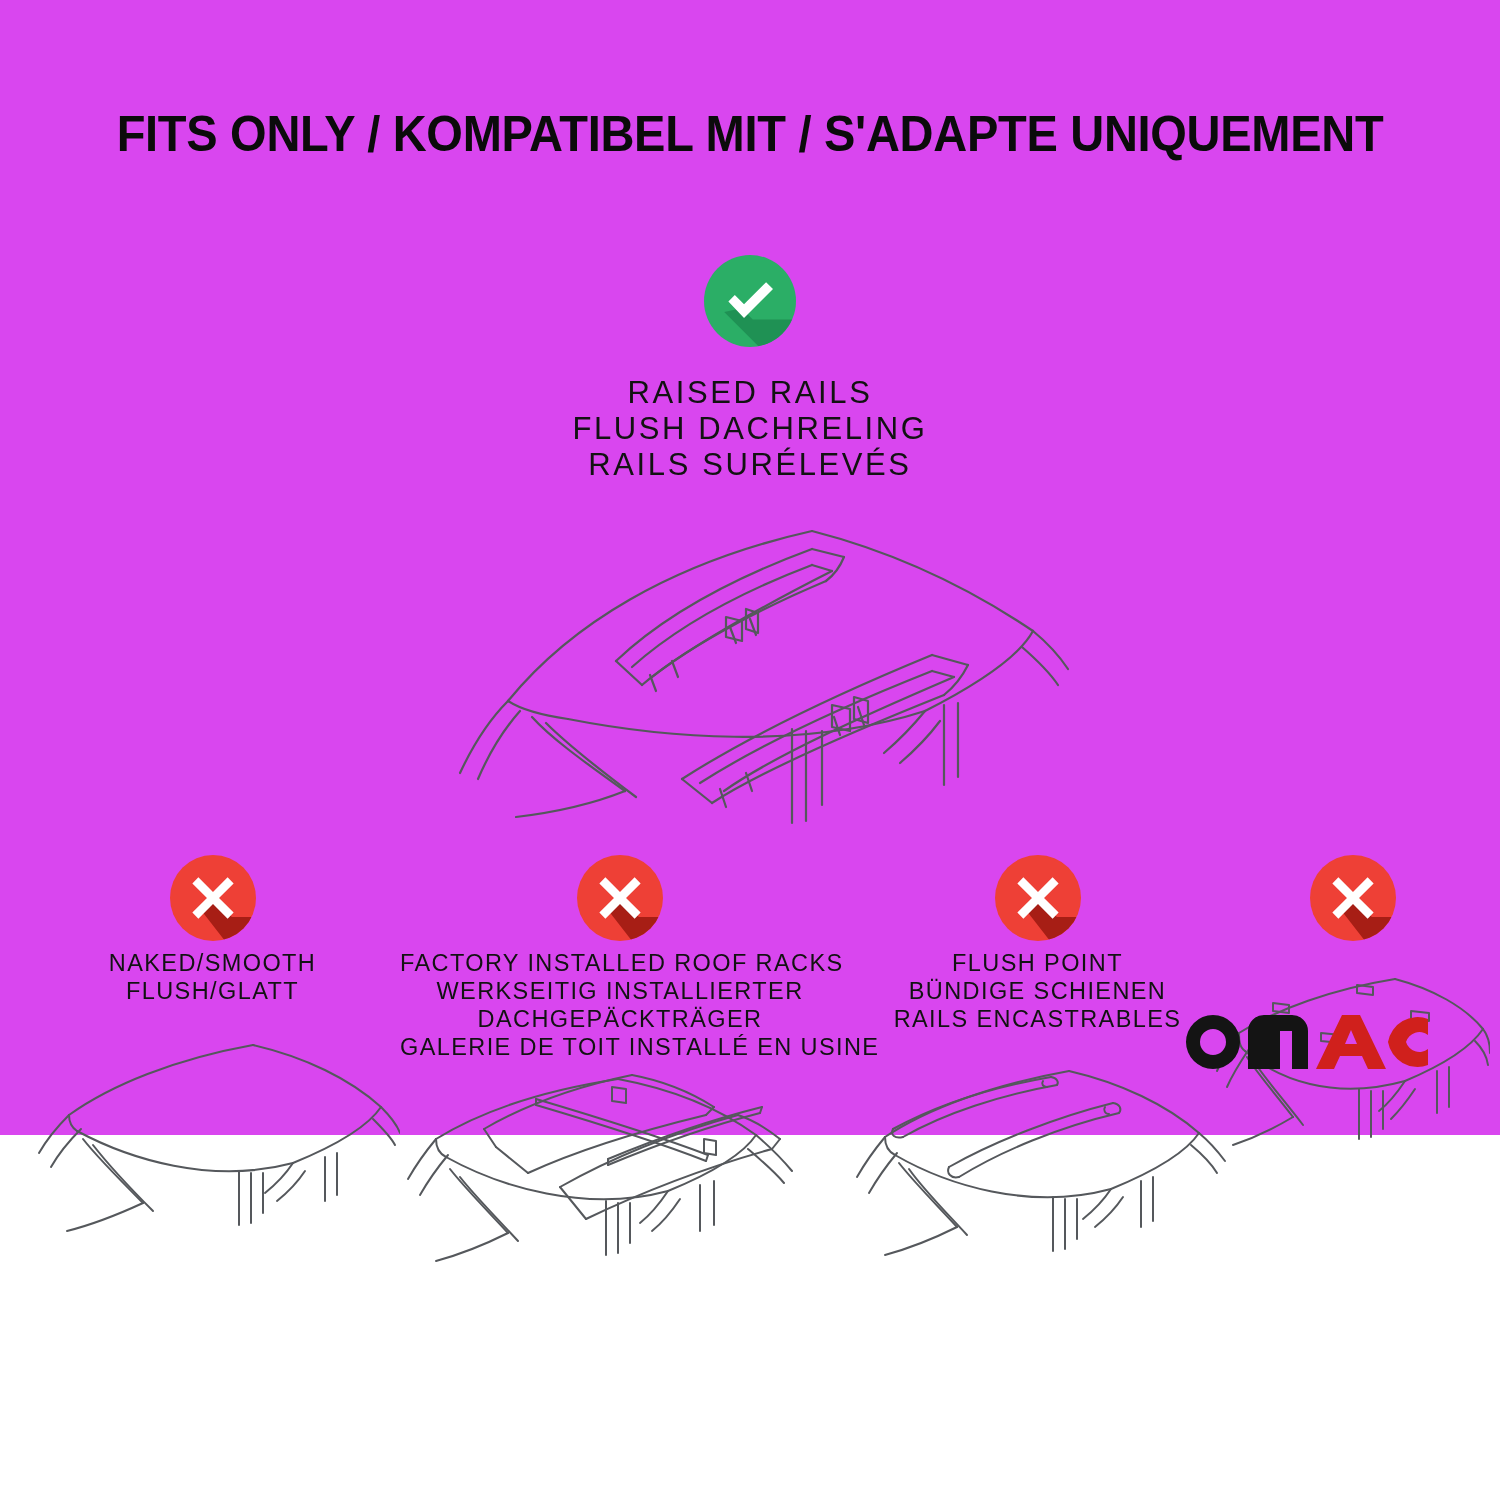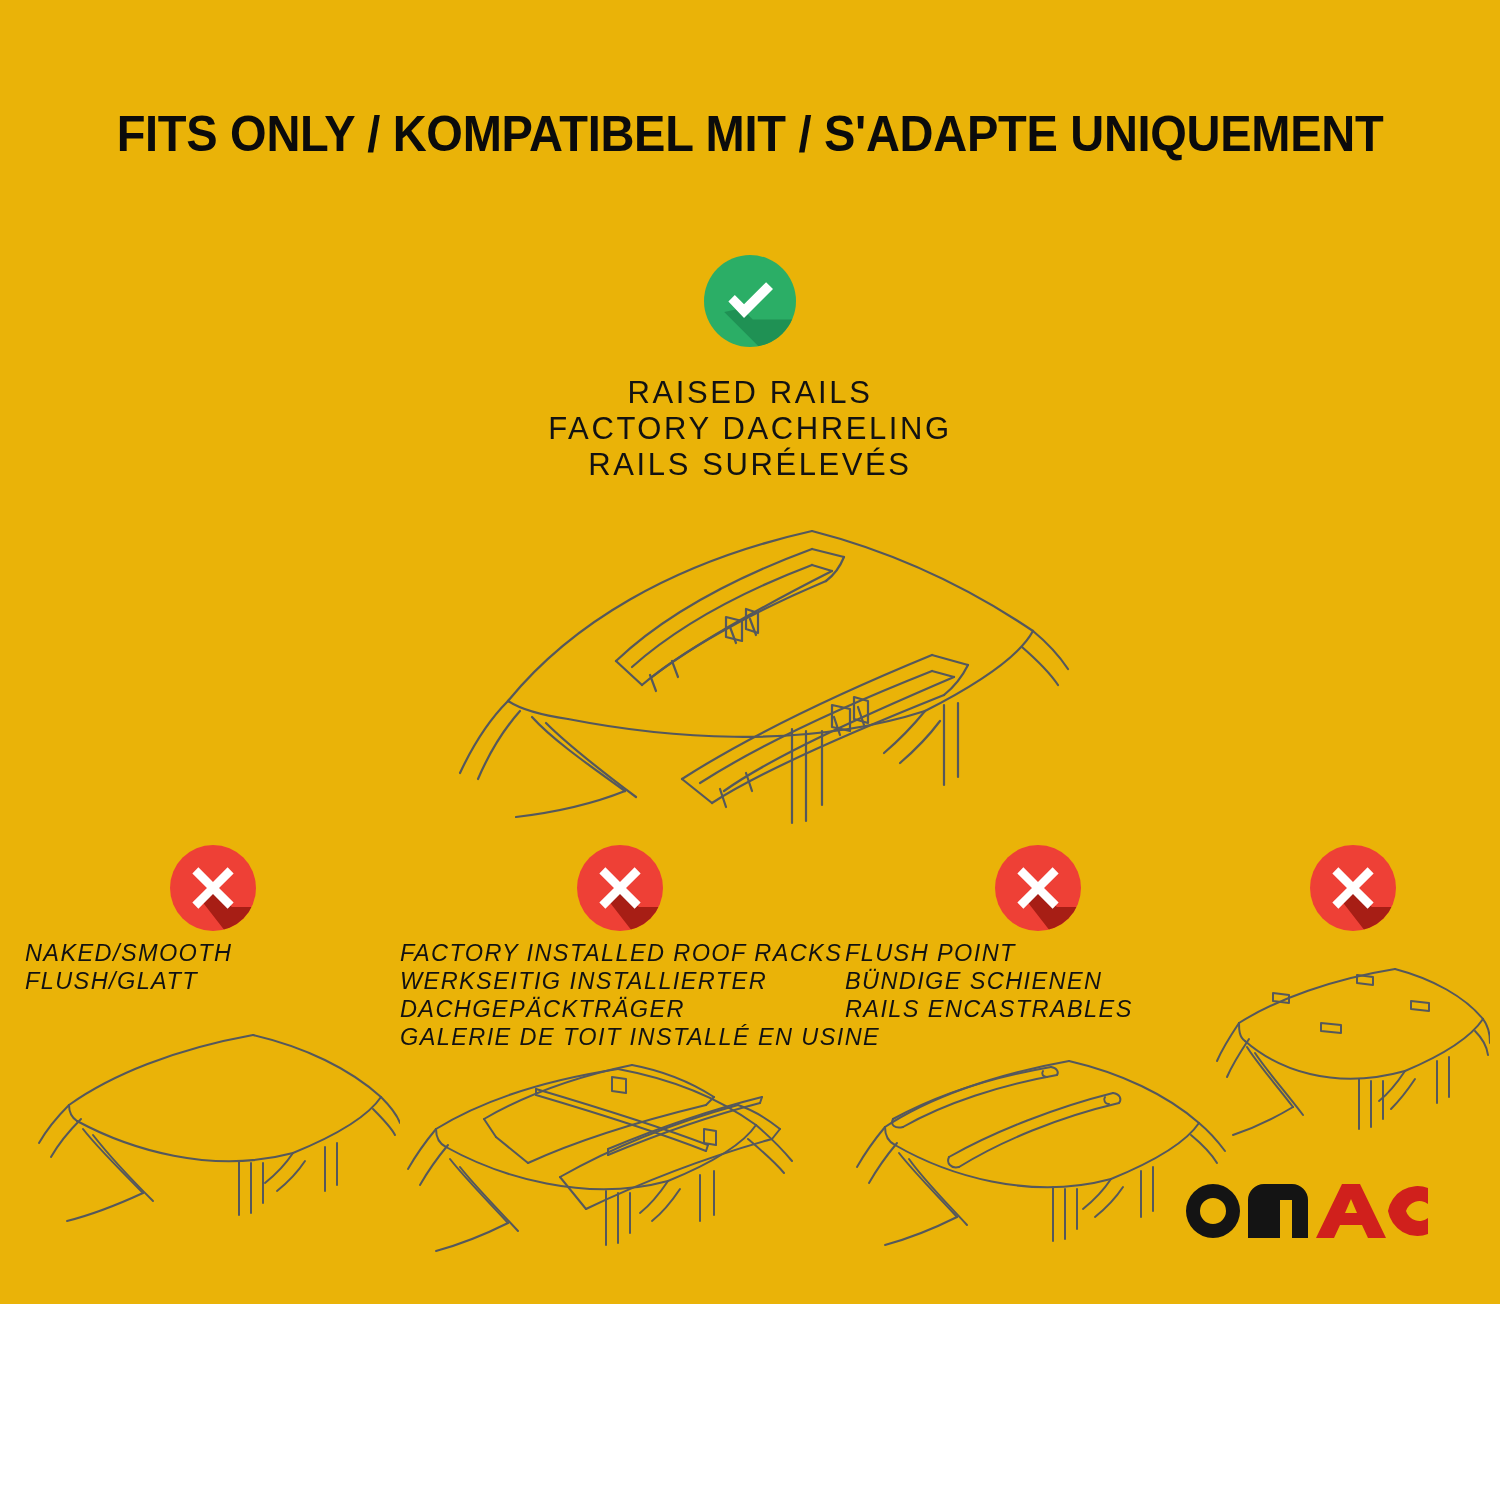--- a/index.html
+++ b/index.html
@@ -12,22 +12,22 @@
     width: 1500px;
     height: 1500px;
     font-family: "Liberation Sans", "DejaVu Sans", sans-serif;
     color: #111111;
     overflow: hidden;
     position: relative;
   }
   .page {
     position: relative;
     width: 1500px;
-    height: 1304px;
-    background: #eab308;
+    height: 1135px;
+    background: #d946ef;
   }
 
   
   .title {
     position: absolute;
     left: 0;
     top: 104px;
     width: 1500px;
     text-align: center;
     font-size: 50px;
@@ -75,22 +75,22 @@
   
   .cols {
     position: absolute;
     left: 0;
     top: 845px;
     width: 1500px;
     height: 470px;
   }
   .col {
     position: absolute;
-    top: 0;
-    font-style: italic;
+    top: 10px;
+    text-align: center;
   }
   .col-0 { left: 25px;  width: 375px; }
   .col-1 { left: 400px; width: 440px; }
   .col-2 { left: 845px; width: 385px; }
   .col-3 { left: 1215px; width: 275px; }
 
   .x-badge {
     display: block;
     margin: 0 auto;
     width: 86px;
@@ -143,21 +143,21 @@
       </defs>
       <circle cx="50" cy="50" r="50" fill="#2BAE66"></circle>
       <g clip-path="url(#clipGreen)">
         <path d="M41 58 L53 70 L100 70 L100 100 L60 100 L22 62 Z" fill="#1E8E52" opacity="0.92"></path>
       </g>
       <path d="M26.5 50.5 L33.5 43.5 L43.5 53.5 L67.5 29.5 L75 37 L43.5 68.5 Z" fill="#ffffff"></path>
     </svg>
 
     <div class="approved-labels">
       <div>RAISED RAILS</div>
-      <div>FACTORY DACHRELING</div>
+      <div>FLUSH DACHRELING</div>
       <div>RAILS SURÉLEVÉS</div>
     </div>
   </div>
 
   <svg class="hero-art lineart" viewBox="0 0 690 320">
     <g fill="none" stroke="#55585C" stroke-width="2.2" stroke-linecap="round" stroke-linejoin="round">
 
       <path d="M88 196 C150 120 250 58 392 26"></path>
       <path d="M392 26 C470 46 545 80 613 126"></path>
       <path d="M613 126 C600 150 560 178 505 206"></path>

